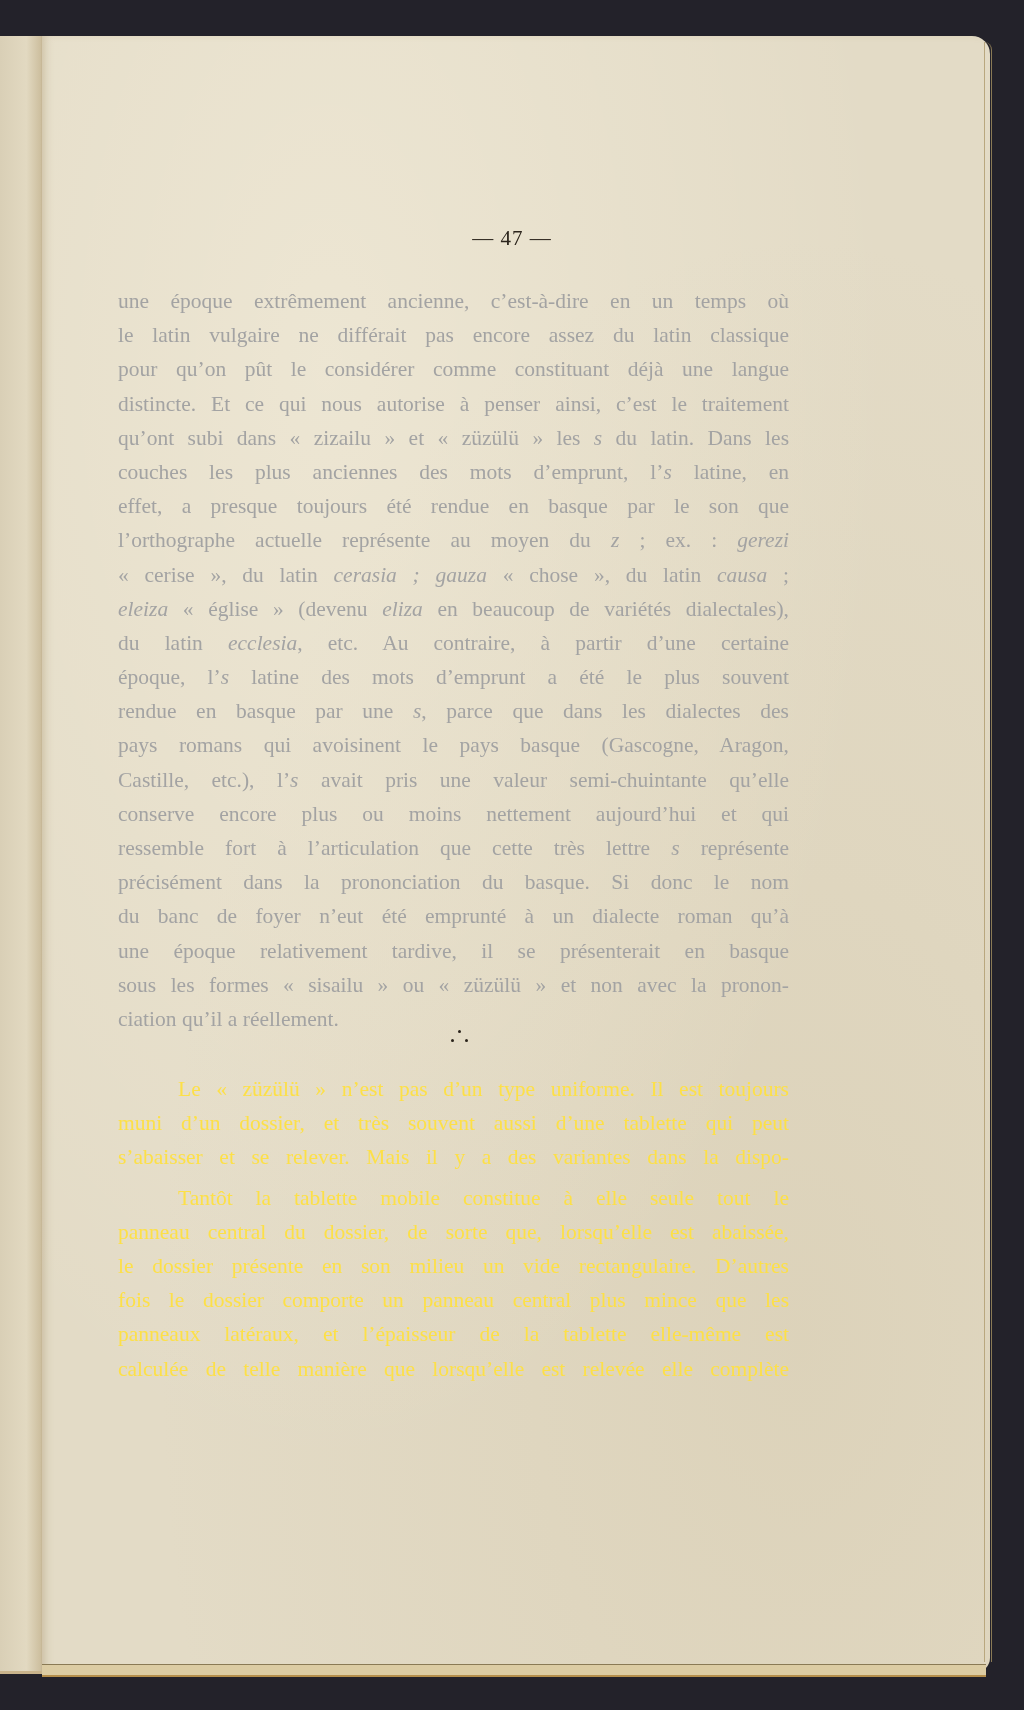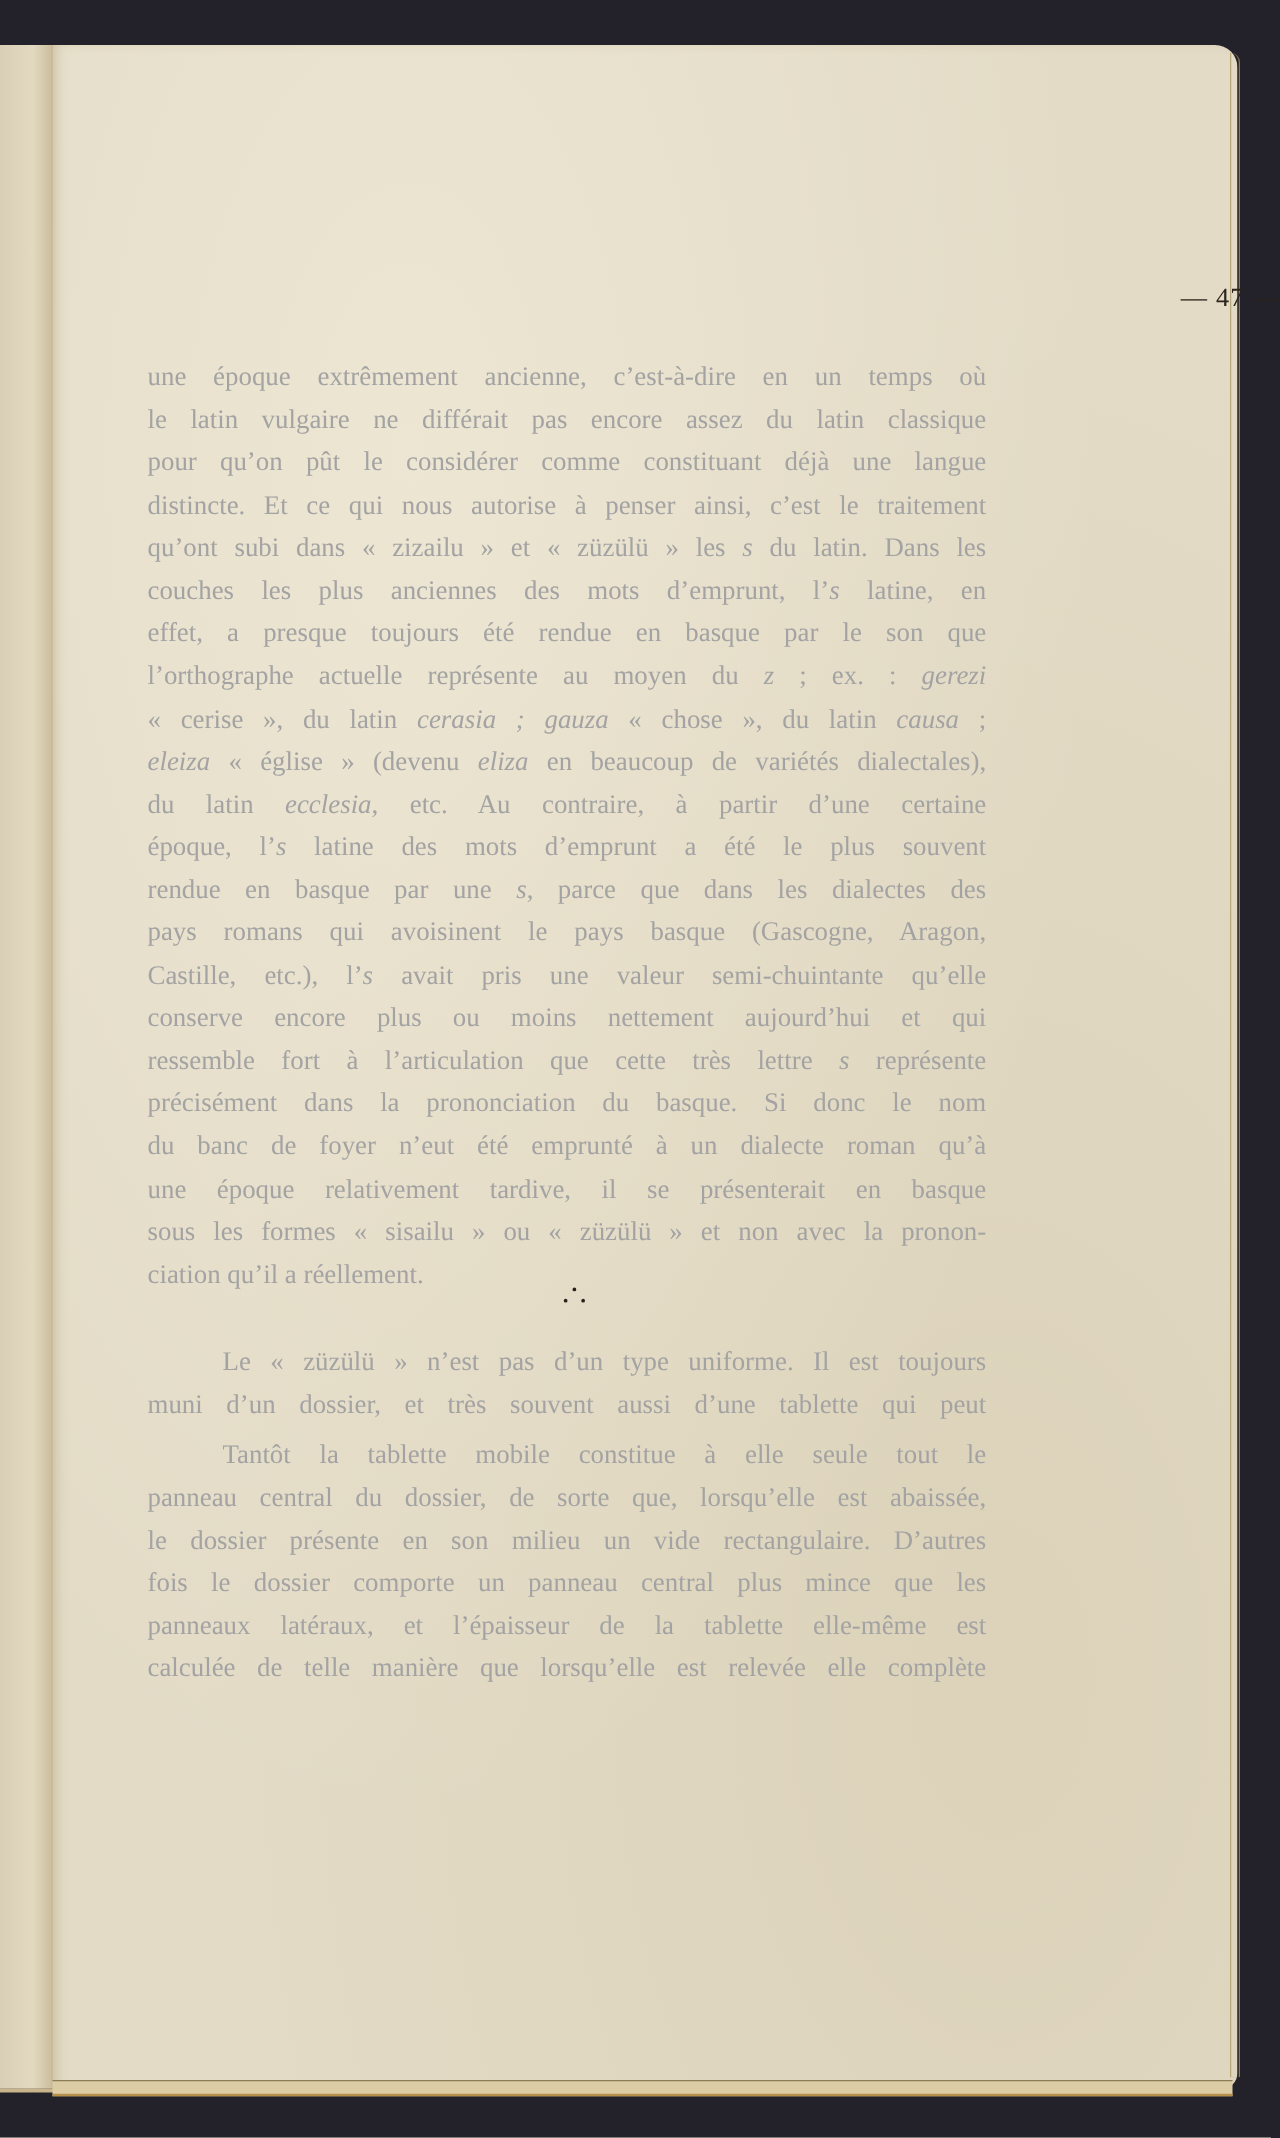--- a/index.html
+++ b/index.html
@@ -55,21 +55,21 @@
       height: 10px;
       background: #dccca3;
       border-top: 1.5px solid #8a7a55;
       border-bottom: 2px solid #b58f4c;
     }
     .page-number {
       position: absolute;
       left: 0;
       width: 1024px;
       top: 226px;
-      text-align: right;
+      text-align: center;
       font-size: 21px;
       color: #2b241c;
       letter-spacing: 1px;
     }
     .text-block {
       position: absolute;
       left: 118px;
       width: 671px;
       top: 284px;
       color: #a3a3a3;
@@ -104,21 +104,21 @@
       width: 3px;
       height: 3px;
       border-radius: 50%;
       background: #2a231b;
     }
     .para2 {
       position: absolute;
       left: 118px;
       width: 671px;
       top: 1072px;
-      color: #a3a3a3;
+      color: #fde047;
       font-size: 21.5px;
       line-height: 34.2px;
     }
     .gap {
       height: 6px;
     }
   </style>
 </head>
 <body>
 
@@ -157,20 +157,21 @@
 <div class="separator">
   <span class="dot" style="left:18px; top:0px;"></span>
   <span class="dot" style="left:11px; top:9px;"></span>
   <span class="dot" style="left:25px; top:9px;"></span>
 </div>
 
 <div class="para2">
   <div id="para2">
       <span class="line indent"><span>Le « züzülü » n’est pas d’un type uniforme. Il est toujours</span></span>
       <span class="line"><span>muni d’un dossier, et très souvent aussi d’une tablette qui peut</span></span>
+      <span class="line"><span>s’abaisser et se relever. Mais il y a des variantes dans la dispo-</span></span>
     </div>
   <div class="gap"></div>
   <div id="para3">
       <span class="line indent"><span>Tantôt la tablette mobile constitue à elle seule tout le</span></span>
       <span class="line"><span>panneau central du dossier, de sorte que, lorsqu’elle est abaissée,</span></span>
       <span class="line"><span>le dossier présente en son milieu un vide rectangulaire. D’autres</span></span>
       <span class="line"><span>fois le dossier comporte un panneau central plus mince que les</span></span>
       <span class="line"><span>panneaux latéraux, et l’épaisseur de la tablette elle-même est</span></span>
       <span class="line"><span>calculée de telle manière que lorsqu’elle est relevée elle complète</span></span>
     </div>

